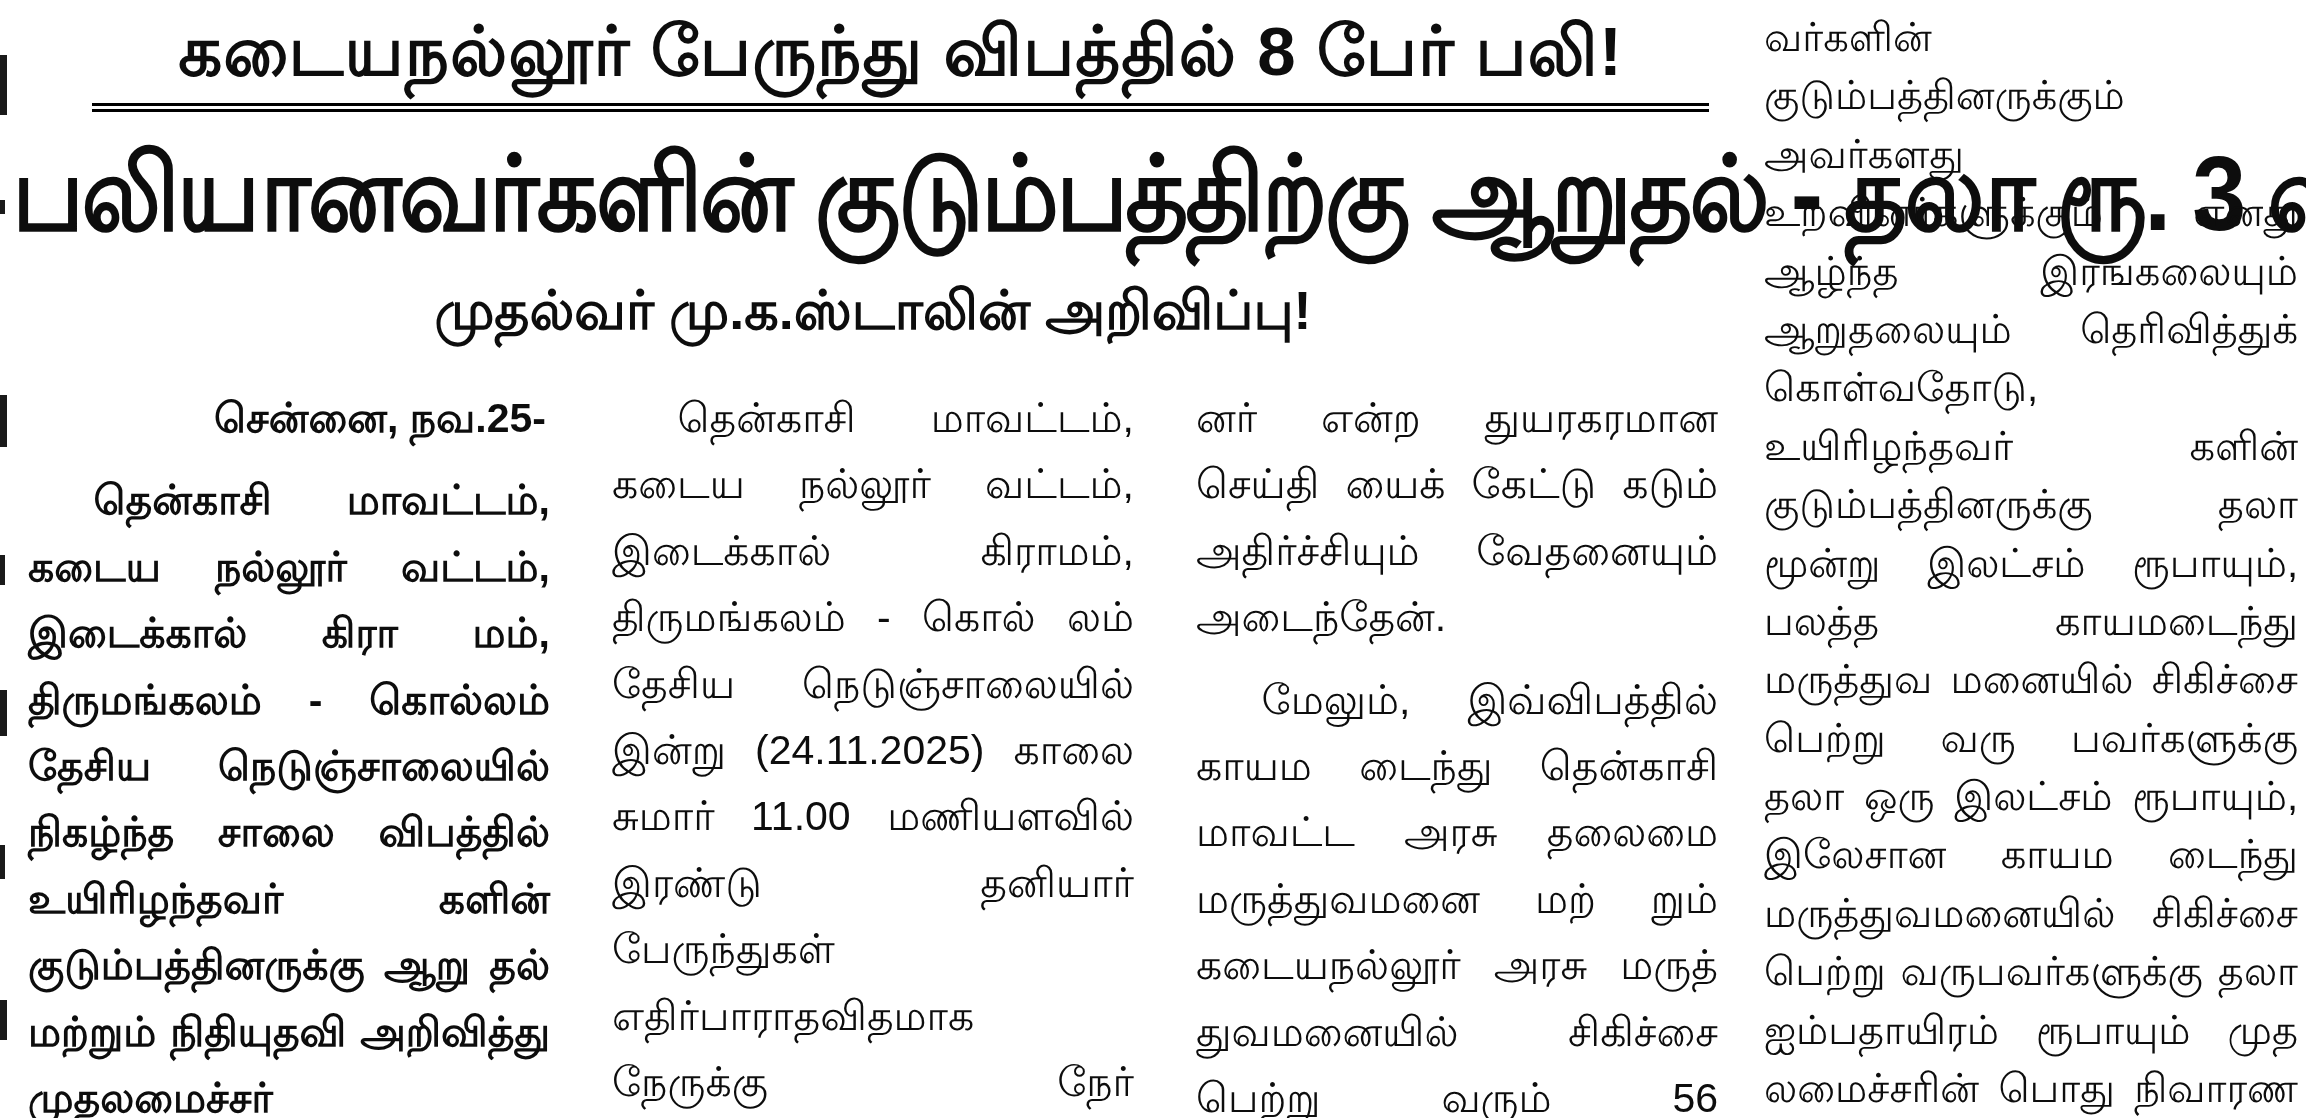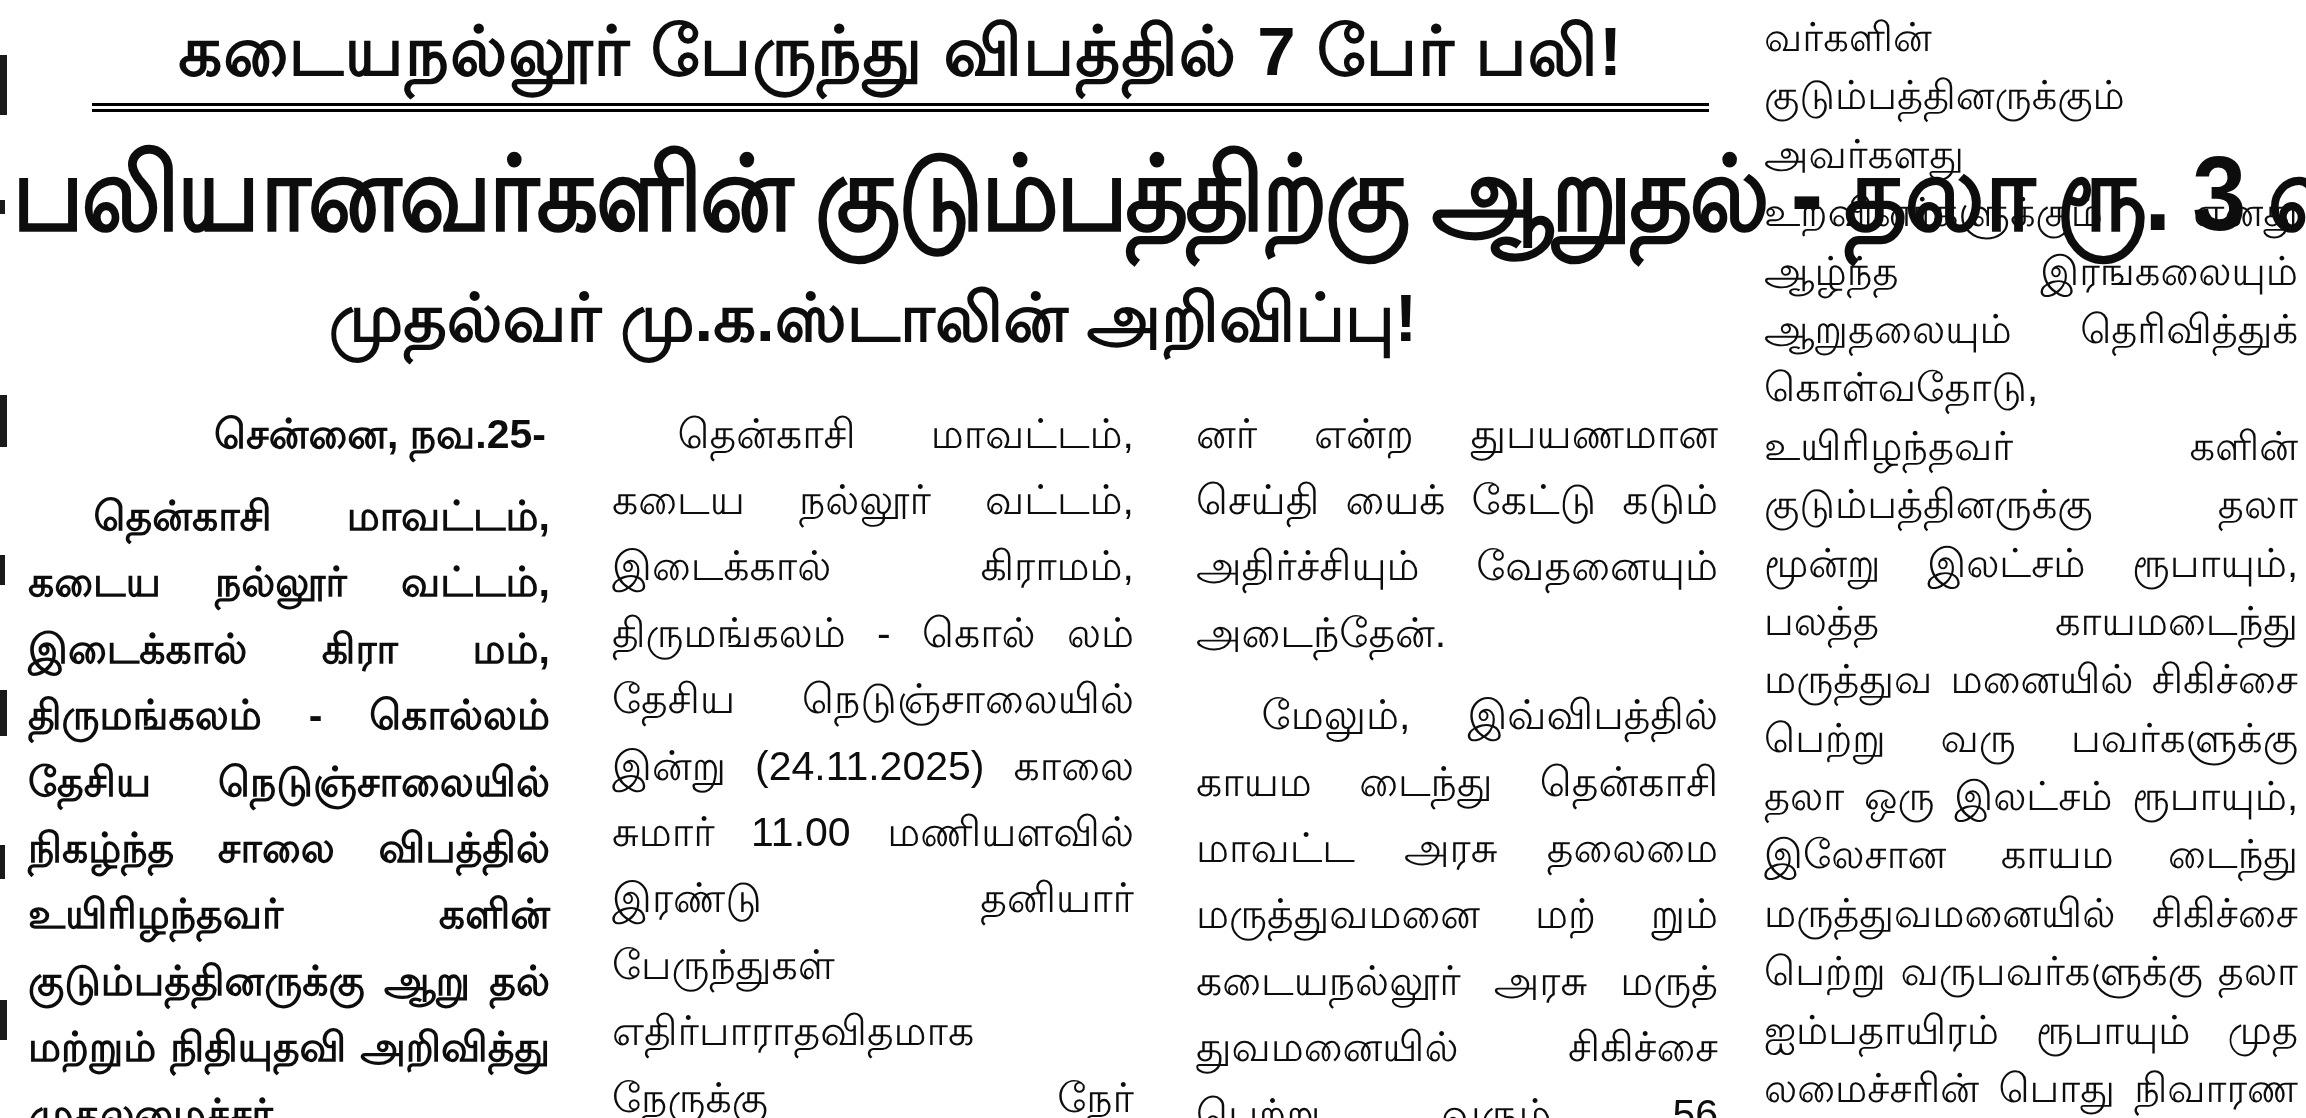--- a/index.html
+++ b/index.html
@@ -41,21 +41,21 @@
     font-weight:900;
     letter-spacing:-3px;
     line-height:1.3;
     transform:scaleY(1.08);
     transform-origin:center top;
     white-space:nowrap;
   }
   .headline-sub{
     margin:26px 0 0 0;
     text-align:center;
-    font-size:67px;
+    font-size:54px;
     font-weight:bold;
     line-height:1.2;
   }
   .columns{
     display:flex;
     gap:30px;
     margin-top:26px;
     text-align:justify;
   }
   .col{flex:1;font-size:41px;line-height:1.62;}
@@ -87,40 +87,40 @@
   <div class="artifact a1"></div>
   <div class="artifact a2"></div>
   <div class="artifact a3"></div>
   <div class="artifact a4"></div>
   <div class="artifact a5"></div>
   <div class="artifact a6"></div>
   <div class="artifact a7"></div>
 
   <div class="main">
 
-    <div class="headline-top">கடையநல்லூர் பேருந்து விபத்தில் 7 பேர் பலி!</div>
+    <div class="headline-top">கடையநல்லூர் பேருந்து விபத்தில் 8 பேர் பலி!</div>
 
     <div class="headline-main">பலியானவர்களின் குடும்பத்திற்கு ஆறுதல்  - தலா ரூ. 3 லட்சம் நிதி !</div>
 
     <div class="headline-sub">முதல்வர் மு.க.ஸ்டாலின் அறிவிப்பு!</div>
 
     <div class="columns">
 
       <div class="col col-bold">
         <p class="dateline">சென்னை, நவ.25-</p>
         <p class="indent">தென்காசி மாவட்டம், கடைய நல்லூர் வட்டம், இடைக்கால் கிரா மம், திருமங்கலம் - கொல்லம் தேசிய நெடுஞ்சாலையில் நிகழ்ந்த சாலை விபத்தில் உயிரிழந்தவர் களின் குடும்பத்தினருக்கு ஆறு தல் மற்றும் நிதியுதவி அறிவித்து முதலமைச்சர் மு.க.ஸ்டாலின் அவர்கள் தெரிவித்துள்ளார்.</p>
 
       </div>
 
       <div class="col">
         <p class="indent">தென்காசி மாவட்டம், கடைய நல்லூர் வட்டம், இடைக்கால் கிராமம், திருமங்கலம் - கொல் லம் தேசிய நெடுஞ்சாலையில் இன்று (24.11.2025) காலை சுமார் 11.00 மணியளவில் இரண்டு தனியார் பேருந்துகள் எதிர்பாராதவிதமாக நேருக்கு நேர் மோதிக்கொண்ட விபத்தில் பேருந்துகளில் பயணம் செய்த ஐந்து பெண்கள் மற்றும் ஒரு ஆண் உட்பட ஆறு நபர்கள் சம் பவ இடத்திலேயே உயிரிழந்த</p>
       </div>
 
       <div class="col">
-        <p>னர் என்ற துபயணமான செய்தி யைக் கேட்டு கடும் அதிர்ச்சியும் வேதனையும் அடைந்தேன்.</p>
+        <p>னர் என்ற துயரகரமான செய்தி யைக் கேட்டு கடும் அதிர்ச்சியும் வேதனையும் அடைந்தேன்.</p>
         <p class="indent">மேலும், இவ்விபத்தில் காயம டைந்து தென்காசி மாவட்ட அரசு தலைமை மருத்துவமனை மற் றும் கடையநல்லூர் அரசு மருத் துவமனையில் சிகிச்சை பெற்று வரும் 56 நபர்களுக்கு சிறப்புச் சிகிச்சை அளிக்கவும் உத்தவிட் டுள்ளேன்.</p>
 
       </div>
 
     </div>
   </div>
 
   <div class="right-col">
     <p>வர்களின் குடும்பத்தினருக்கும் அவர்களது உறவினர்களுக்கும் எனது ஆழ்ந்த இரங்கலையும் ஆறுதலையும் தெரிவித்துக் கொள்வதோடு, உயிரிழந்தவர் களின் குடும்பத்தினருக்கு தலா மூன்று இலட்சம் ரூபாயும், பலத்த காயமடைந்து மருத்துவ மனையில் சிகிச்சை பெற்று வரு பவர்களுக்கு தலா ஒரு இலட்சம் ரூபாயும், இலேசான காயம டைந்து மருத்துவமனையில் சிகிச்சை பெற்று வருபவர்களுக்கு தலா ஐம்பதாயிரம் ரூபாயும் முத லமைச்சரின் பொது நிவாரண நிதியிலிருந்து வழங்கிடவும் உத் தரவிட்டுள்ளேன்.</p>
 

